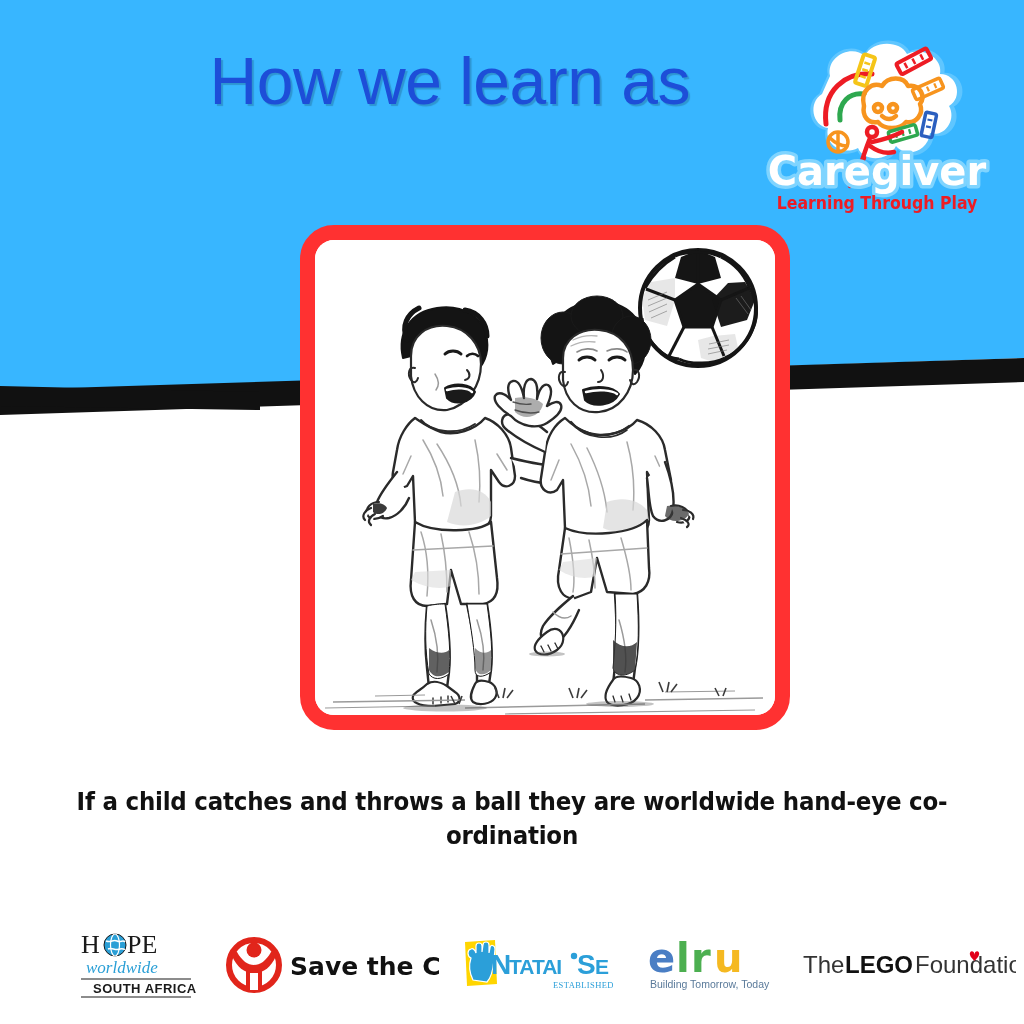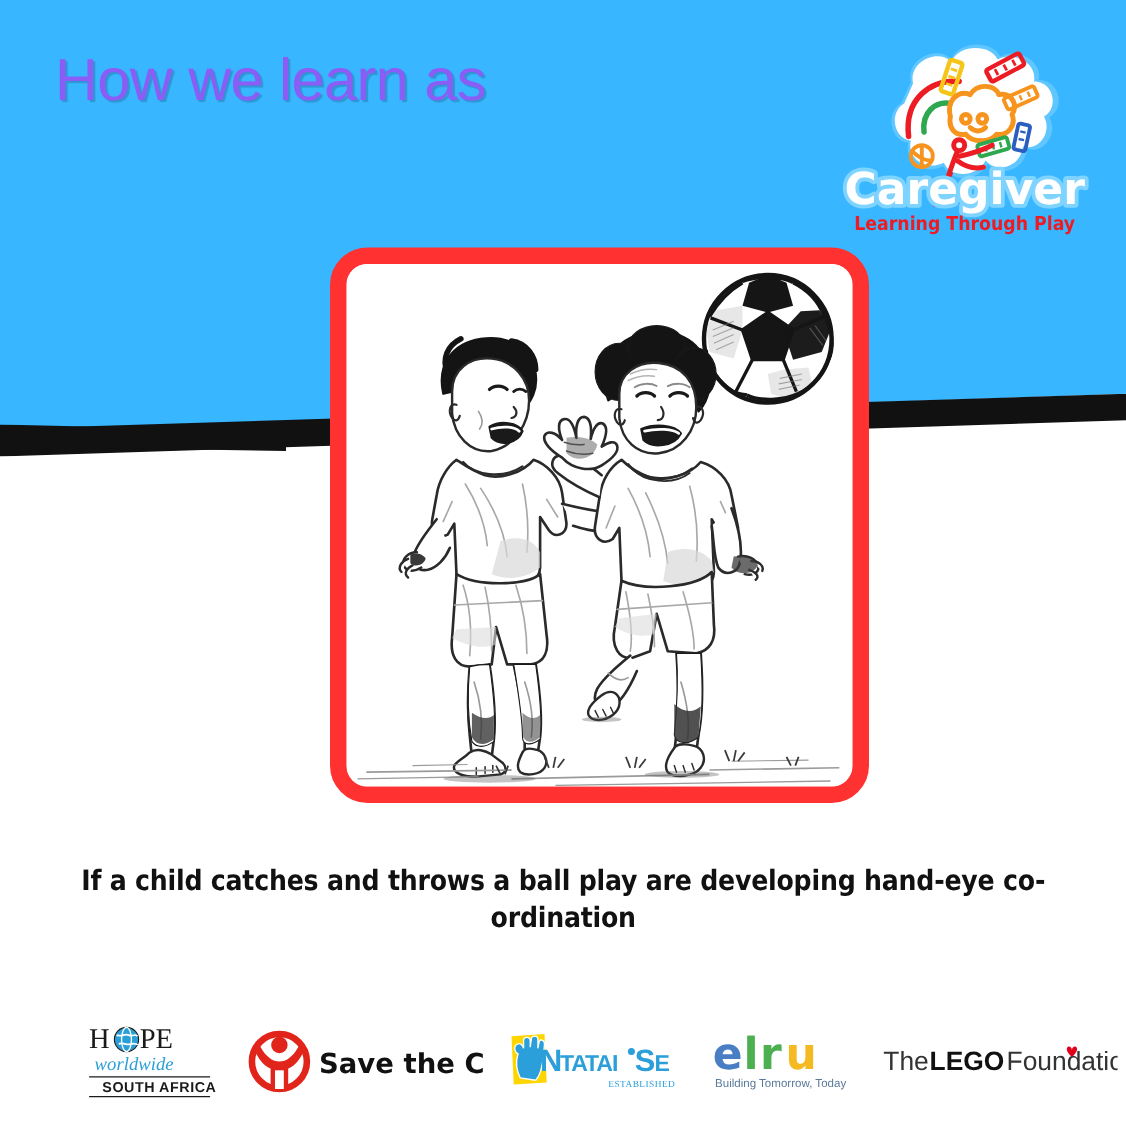--- a/index.html
+++ b/index.html
@@ -25,24 +25,25 @@
   }
   .black-band2{
     position:absolute;left:0;top:350px;width:260px;height:80px;
     background:#111111;
     clip-path:polygon(0 36px, 260px 42px, 260px 60px, 0 56px);
   }
 
   
   .title{
     position:absolute;left:50px;top:38px;width:640px;
-    font-size:54px;line-height:1.32;
-    font-weight:400;color:#8b5cf6;
+    font-size:66px;line-height:1.32;
+    font-weight:400;color:#1d4ed8;
     letter-spacing:-0.5px;
     text-shadow:2px 2px 1px rgba(0,0,0,0.18);
+    text-align:right;
   }
 
   
   .logo{position:absolute;left:760px;top:28px;width:235px;height:190px;}
   .logo svg{display:block;width:235px;height:190px;}
 
   
   .frame{
     position:absolute;left:300px;top:225px;width:490px;height:505px;
     border:15px solid #FF3131;border-radius:34px;
@@ -434,21 +435,21 @@
 
         <g fill="#555" opacity="0.35" stroke="none">
           <ellipse cx="130" cy="468" rx="42" ry="3.5"></ellipse>
           <ellipse cx="305" cy="464" rx="34" ry="3"></ellipse>
           <ellipse cx="232" cy="414" rx="18" ry="2.5"></ellipse>
         </g>
       </svg>
     </div>
   </div>
 
-  <div class="caption">If a child catches and throws a ball play are developing hand-eye co-ordination</div>
+  <div class="caption">If a child catches and throws a ball they are worldwide hand-eye co-ordination</div>
 
   <div class="footer">
 
     <div class="flogo hope">
       <svg viewBox="0 0 120 72" xmlns="http://www.w3.org/2000/svg">
         <text x="2" y="24" font-family="'Liberation Serif','DejaVu Serif',serif" font-size="26" fill="#1a1a1a">H</text>
         <g>
           <circle cx="36" cy="16" r="11" fill="#2A9FD6"></circle>
           <circle cx="36" cy="16" r="11" fill="none" stroke="#1a1a1a" stroke-width="1"></circle>
           <path d="M27 12 C32 14 34 10 38 12 C42 14 44 10 46 13" fill="none" stroke="#ffffff" stroke-width="1.6"></path>

